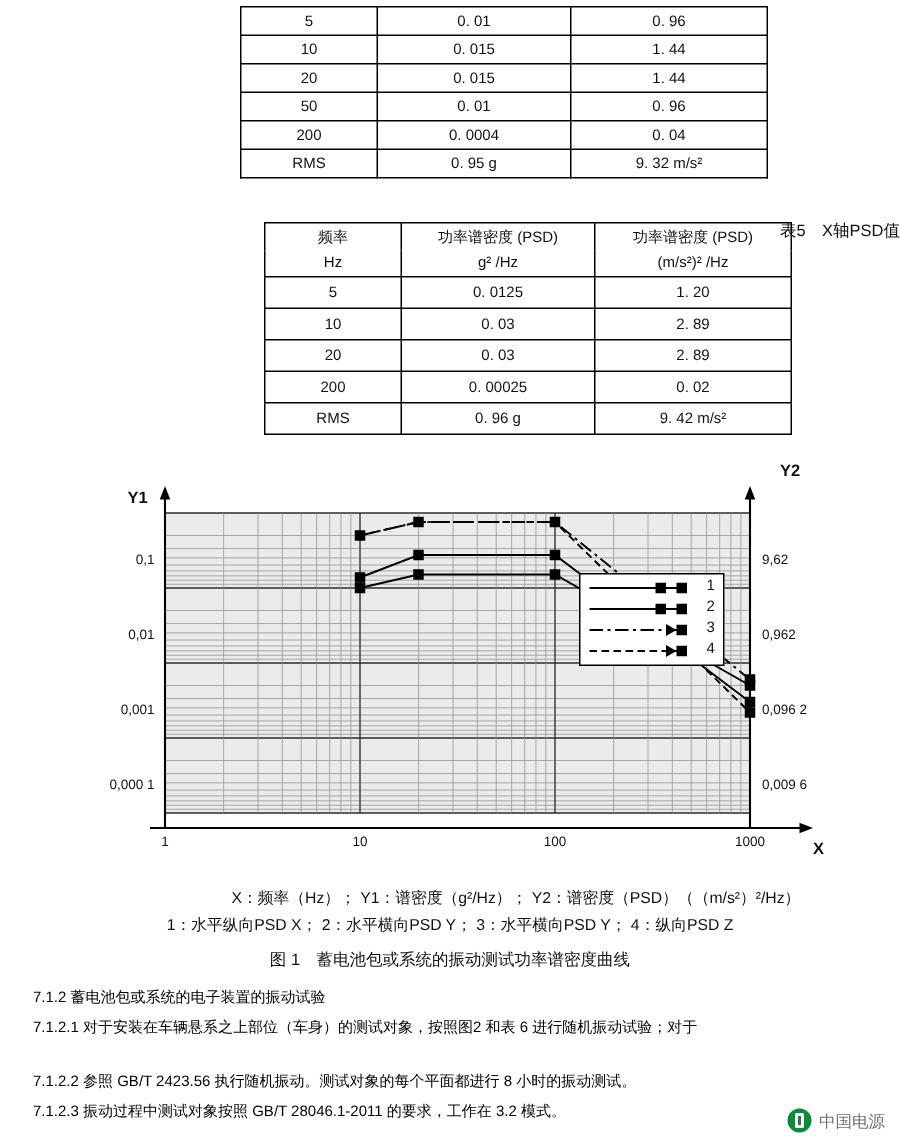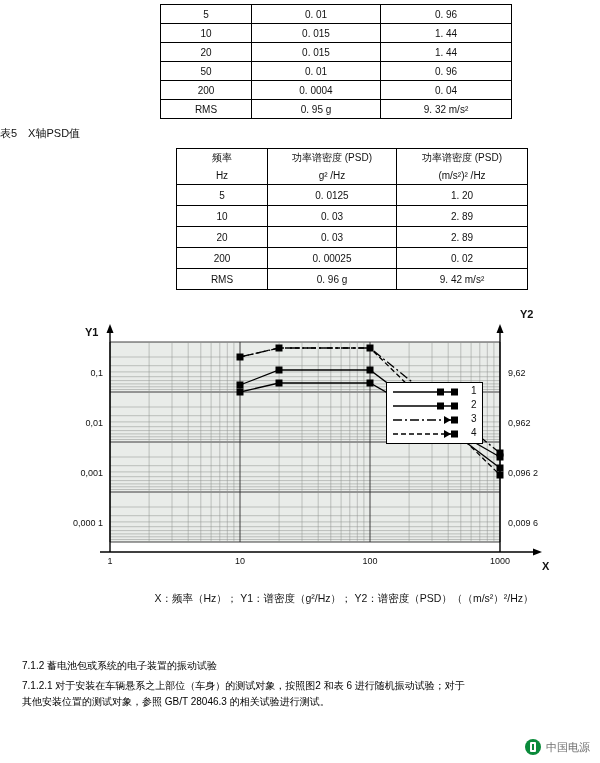--- a/index.html
+++ b/index.html
@@ -25,23 +25,24 @@
 
   #table-top{position:absolute;left:160px;top:4px;}
   #table-top td{height:14px;}
   #table-top .c1{width:90px;}
   #table-top .c2{width:128px;}
   #table-top .c3{width:130px;}
 
   .caption{
     position:absolute;
     font-size:11px;
-    text-align:left;
+    text-align:right;
     width:100%;
     left:0;
+    margin-top:20px;
   }
   #table5-caption{top:126px;}
 
   #table-5{position:absolute;left:176px;top:148px;}
   #table-5 td{height:16px;}
   #table-5 .c1{width:90px;}
   #table-5 .c2{width:128px;}
   #table-5 .c3{width:130px;}
   #table-5 .hdr td{height:13px;border-bottom:none;}
   #table-5 .hdr2 td{height:13px;border-top:none;}
@@ -347,25 +348,28 @@
       <polygon points="57,47 64,51 57,55" fill="#000"></polygon>
       <rect x="64" y="47.5" width="7" height="7" fill="#000"></rect>
     </svg>
     <div class="legend-num" style="top:2px;">1</div>
     <div class="legend-num" style="top:16px;">2</div>
     <div class="legend-num" style="top:30px;">3</div>
     <div class="legend-num" style="top:44px;">4</div>
   </div>
 
   <div class="note" id="note1">X：频率（Hz）； Y1：谱密度（g²/Hz）； Y2：谱密度（PSD）（（m/s²）²/Hz）</div>
+  <div class="note" id="note2">1：水平纵向PSD X； 2：水平横向PSD Y； 3：水平横向PSD Y； 4：纵向PSD Z</div>
+  <div class="note" id="fig-caption">图 1　蓄电池包或系统的振动测试功率谱密度曲线</div>
 
   <div class="para" id="p1">7.1.2 蓄电池包或系统的电子装置的振动试验</div>
   <div class="para" id="p2">
     <span class="ind">7.1.2.1 对于安装在车辆悬系之上部位（车身）的测试对象，按照图2 和表 6 进行随机振动试验；对于</span>
-    <span class="ind">其他安装位置的测试对象，参照 GB/T 28046.3 的相关试验进行测试。</span>
   </div>
+  <div class="para" id="p3">7.1.2.2 参照 GB/T 2423.56 执行随机振动。测试对象的每个平面都进行 8 小时的振动测试。</div>
+  <div class="para" id="p4">7.1.2.3 振动过程中测试对象按照 GB/T 28046.1-2011 的要求，工作在 3.2 模式。</div>
 
   <div id="watermark">
     <span id="wm-logo"></span>
     <span>中国电源</span>
   </div>
 
 </div>
 
 </body></html>

